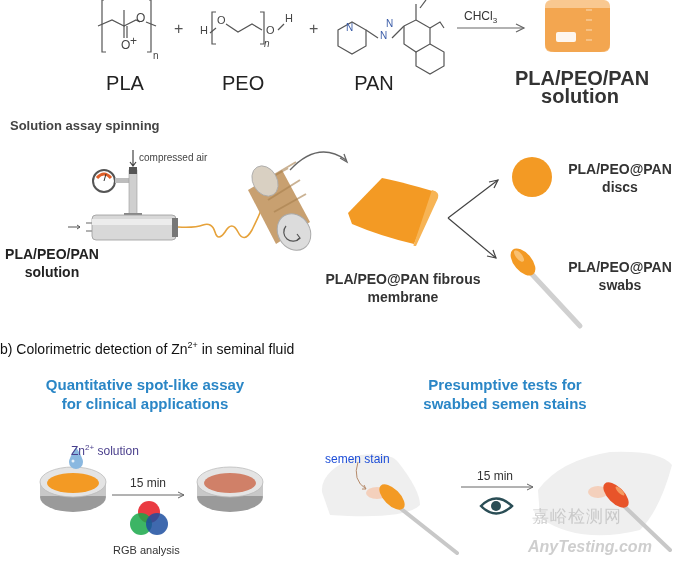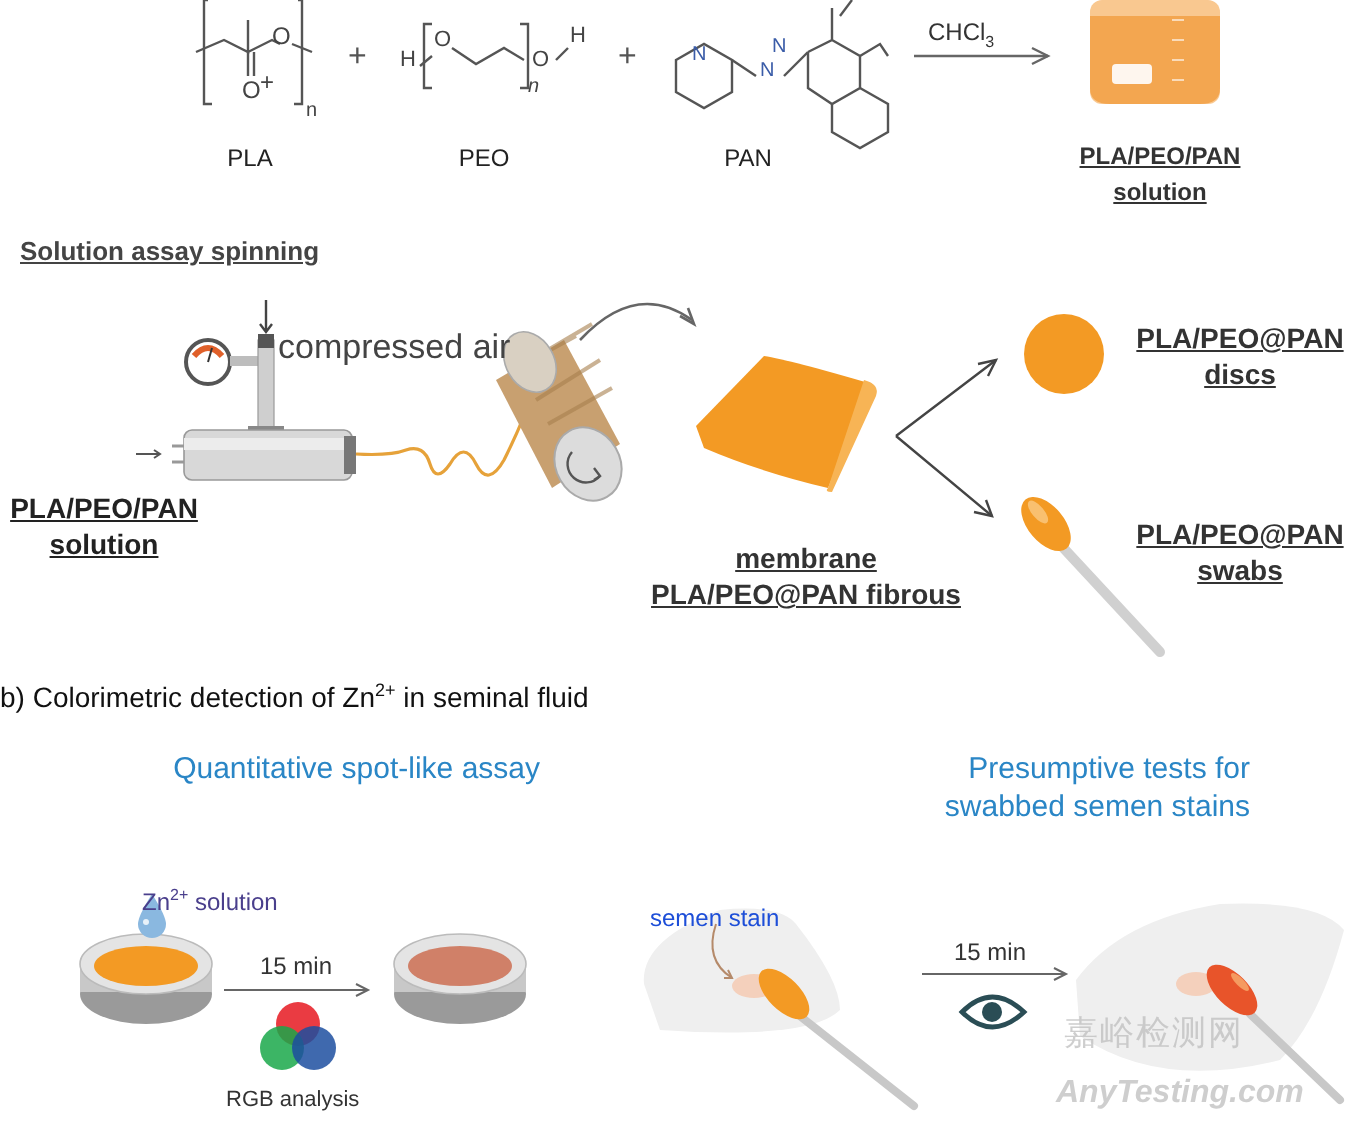--- a/index.html
+++ b/index.html
@@ -1,20 +1,20 @@
 <!DOCTYPE html>
 <html><head>
 <meta charset="utf-8">
 <style>
   html,body{margin:0;padding:0;background:#fff;}
   body{width:680px;height:563px;position:relative;overflow:hidden;font-family:"Liberation Sans","DejaVu Sans",sans-serif;}
   .abs{position:absolute;}
-  .lbl{color:#222;font-size:12px;text-align:center;}
-  .bold{font-weight:bold;color:#333;text-decoration:underline;}
-  .blue{color:#2a86c6;font-weight:normal;font-size:15px;text-align:right;line-height:19px;}
+  .lbl{color:#222;font-size:20px;text-align:center;}
+  .bold{font-weight:bold;color:#333;}
+  .blue{color:#2a86c6;font-weight:bold;font-size:15px;text-align:center;line-height:19px;}
   svg{position:absolute;left:0;top:0;}
   .wm1{color:rgba(190,190,190,0.75);font-size:17px;font-weight:normal;letter-spacing:1px;}
   .wm2{color:rgba(190,190,190,0.75);font-size:16px;font-style:italic;font-weight:bold;}
 </style>
 </head>
 <body>
 
 <svg width="680" height="563" viewBox="0 0 680 563">
 
   <g stroke="#555" stroke-width="1.2" fill="none">
@@ -181,46 +181,47 @@
 <div class="abs lbl" style="left:354px;top:72px;width:40px">PAN</div>
 
 <div class="abs" style="left:464px;top:9px;font-size:12px;color:#333"><span>CHCl</span><sub style="font-size:8px">3</sub></div>
 
 <div class="abs lbl bold" style="left:515px;top:69px;width:130px;line-height:18px">
   <div>PLA/PEO/PAN</div>
   <div>solution</div>
 </div>
 
 <div class="abs bold" style="left:10px;top:118px;font-size:13px;color:#444">Solution assay spinning</div>
-<div class="abs" style="left:139px;top:164px;font-size:17px;color:#444">compressed air</div>
+<div class="abs" style="left:139px;top:152px;font-size:10px;color:#444">compressed air</div>
 
 <div class="abs lbl bold" style="left:0px;top:245px;width:104px;line-height:18px;font-size:14px;color:#222">
   <div>PLA/PEO/PAN</div>
   <div>solution</div>
 </div>
 
 <div class="abs lbl bold" style="left:318px;top:270px;width:170px;line-height:18px;font-size:14px">
+  <div>PLA/PEO@PAN fibrous</div>
   <div>membrane</div>
-  <div>PLA/PEO@PAN fibrous</div>
 </div>
 
 <div class="abs lbl bold" style="left:565px;top:160px;width:110px;line-height:18px;font-size:14px">
   <div>PLA/PEO@PAN</div>
   <div>discs</div>
 </div>
 
 <div class="abs lbl bold" style="left:565px;top:258px;width:110px;line-height:18px;font-size:14px">
   <div>PLA/PEO@PAN</div>
   <div>swabs</div>
 </div>
 
 <div class="abs" style="left:0px;top:340px;font-size:14px;font-weight:normal;color:#111"><span>b) Colorimetric detection of Zn</span><sup style="font-size:9px">2+</sup><span> in seminal fluid</span></div>
 
 <div class="abs blue" style="left:20px;top:375px;width:250px">
   <div>Quantitative spot-like assay</div>
+  <div>for clinical applications</div>
 </div>
 
 <div class="abs" style="left:71px;top:443px;font-size:12px;color:#4a3f8c"><span>Zn</span><sup style="font-size:8px">2+</sup><span> solution</span></div>
 
 <div class="abs" style="left:130px;top:476px;font-size:12px;color:#333">15 min</div>
 <div class="abs" style="left:113px;top:544px;font-size:11px;color:#333">RGB analysis</div>
 
 <div class="abs blue" style="left:385px;top:375px;width:240px">
   <div>Presumptive tests for</div>
   <div>swabbed semen stains</div>

